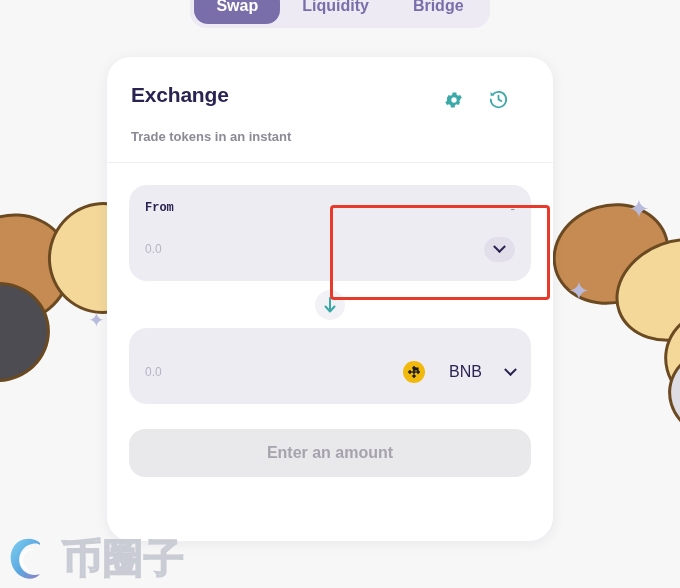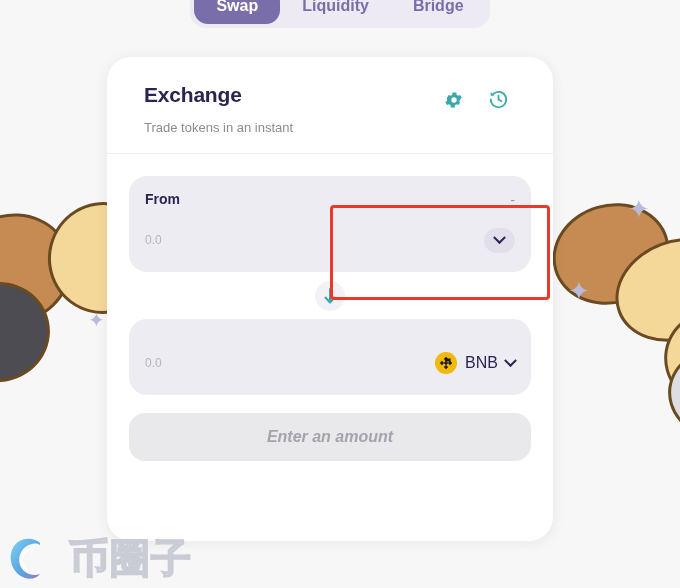--- a/index.html
+++ b/index.html
@@ -82,38 +82,39 @@
     top: 57px;
     width: 446px;
     height: 484px;
     background: #ffffff;
     border-radius: 24px;
     box-shadow: 0 2px 14px rgba(25,19,38,0.07);
     z-index: 3;
   }
 
   #card-header {
-    padding: 26px 24px 18px 37px;
+    padding: 26px 24px 18px 24px;
     border-bottom: 1px solid #f0eef3;
     display: flex;
     align-items: flex-start;
     justify-content: space-between;
   }
 
   #card-title {
     font-size: 21px;
     font-weight: bold;
     color: #2b2352;
     letter-spacing: -0.2px;
   }
 
   #card-subtitle {
     font-size: 13px;
     color: #8d8a96;
-    margin-top: 13px;
+    margin-top: 22px;
+    font-weight: bold;
   }
 
   #header-actions {
     display: flex;
     gap: 24px;
     align-items: center;
     padding-top: 6px;
     padding-right: 20px;
   }
 
@@ -130,23 +131,24 @@
   }
 
   .panel-top {
     display: flex;
     justify-content: space-between;
     align-items: center;
     height: 20px;
   }
 
   .panel-label {
-    font-size: 14px;
+    font-size: 12px;
     font-weight: bold;
     color: #2b2352;
+    font-family: Liberation Mono, monospace;
   }
 
   .panel-balance {
     font-size: 13.5px;
     color: #2b2352;
   }
 
   .panel-dash {
     font-size: 13.5px;
     color: #8d8a96;
@@ -185,21 +187,21 @@
     font-family: "Liberation Sans", sans-serif;
     font-size: 15px;
     font-weight: normal;
     color: #2b2352;
     cursor: pointer;
   }
 
   #bnb-token-button {
     display: flex;
     align-items: center;
-    gap: 8px;
+    gap: 24px;
     background: transparent;
     border: 0;
     font-family: "Liberation Sans", sans-serif;
     font-size: 16px;
     color: #2b2352;
     cursor: pointer;
     padding: 0;
   }
 
   .chevron {
@@ -225,32 +227,31 @@
     background: #f2f1f5;
     display: flex;
     align-items: center;
     justify-content: center;
     border: 0;
     cursor: pointer;
   }
 
   
   #cta-button {
-    margin-top: 18px;
+    margin-top: 25px;
     width: 100%;
     height: 48px;
     border: 0;
     border-radius: 16px;
     background: #e9e9eb;
     color: #a6a3ae;
     font-family: "Liberation Sans", sans-serif;
     font-size: 16px;
     font-weight: bold;
     cursor: not-allowed;
-    font-style: italic;
   }
 
   
   #annotation-box {
     position: absolute;
     left: 330px;
     top: 205px;
     width: 220px;
     height: 95px;
     border: 3px solid #e8392a;
@@ -259,21 +260,21 @@
     pointer-events: none;
   }
 
   
   #watermark {
     position: absolute;
     left: 6px;
     bottom: 6px;
     display: flex;
     align-items: center;
-    gap: 19px;
+    gap: 12px;
     z-index: 9;
     pointer-events: none;
   }
 
   #watermark-text {
     font-family: "DejaVu Sans", sans-serif;
     font-size: 40px;
     font-weight: bold;
     color: transparent;
     -webkit-text-stroke: 1.6px #c9ccd4;

